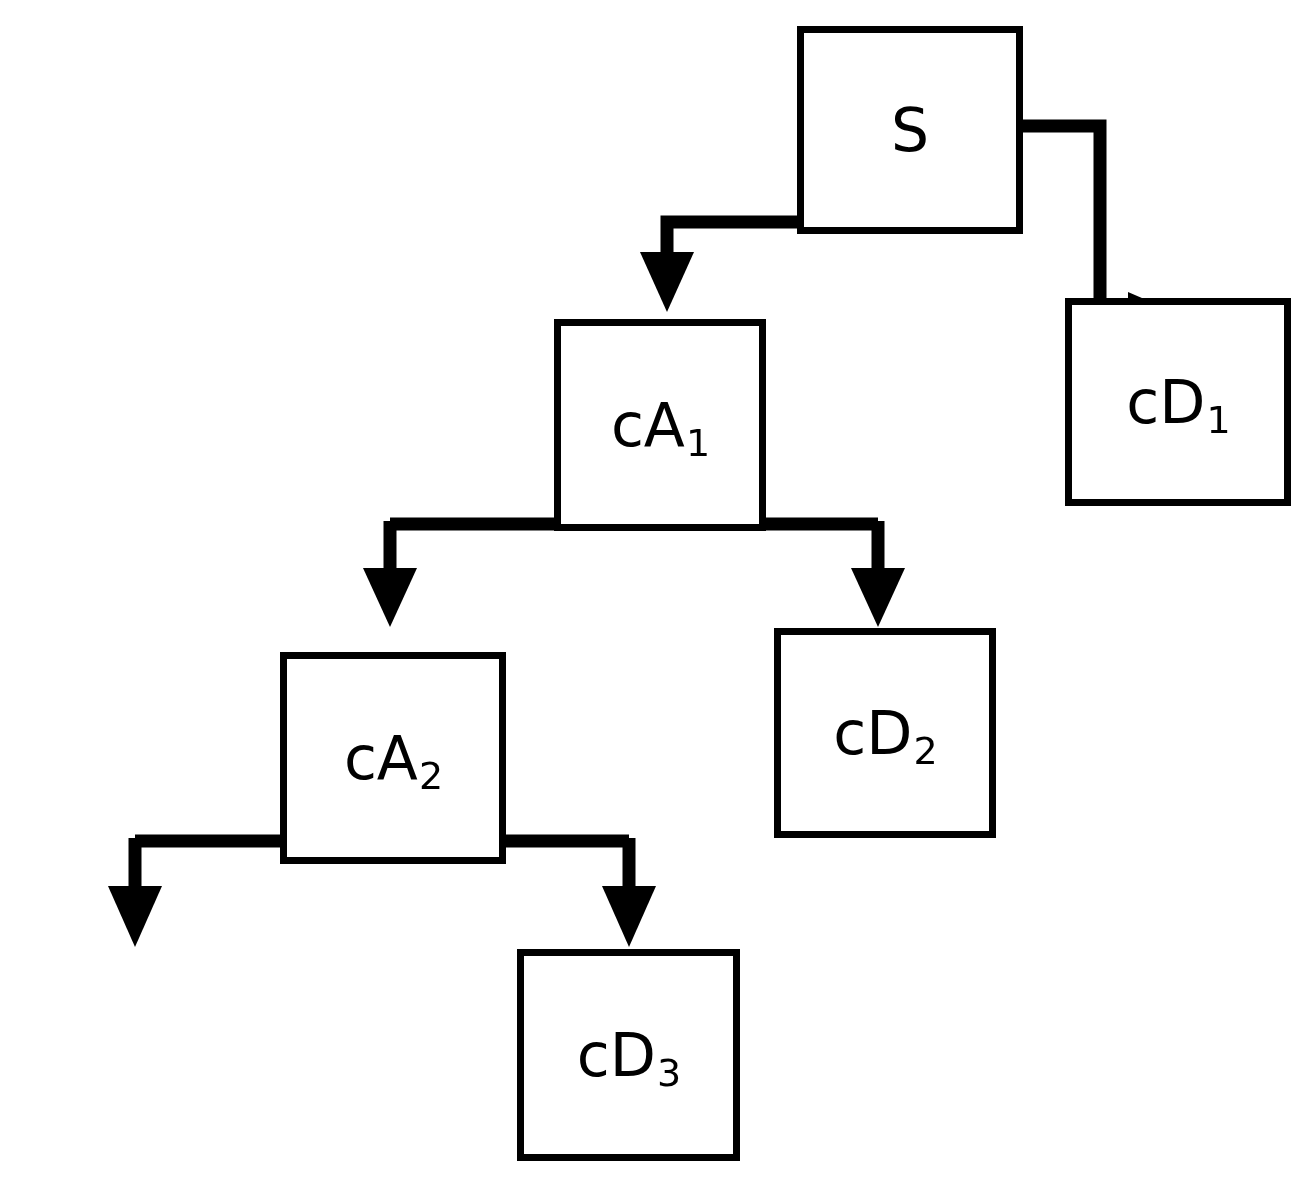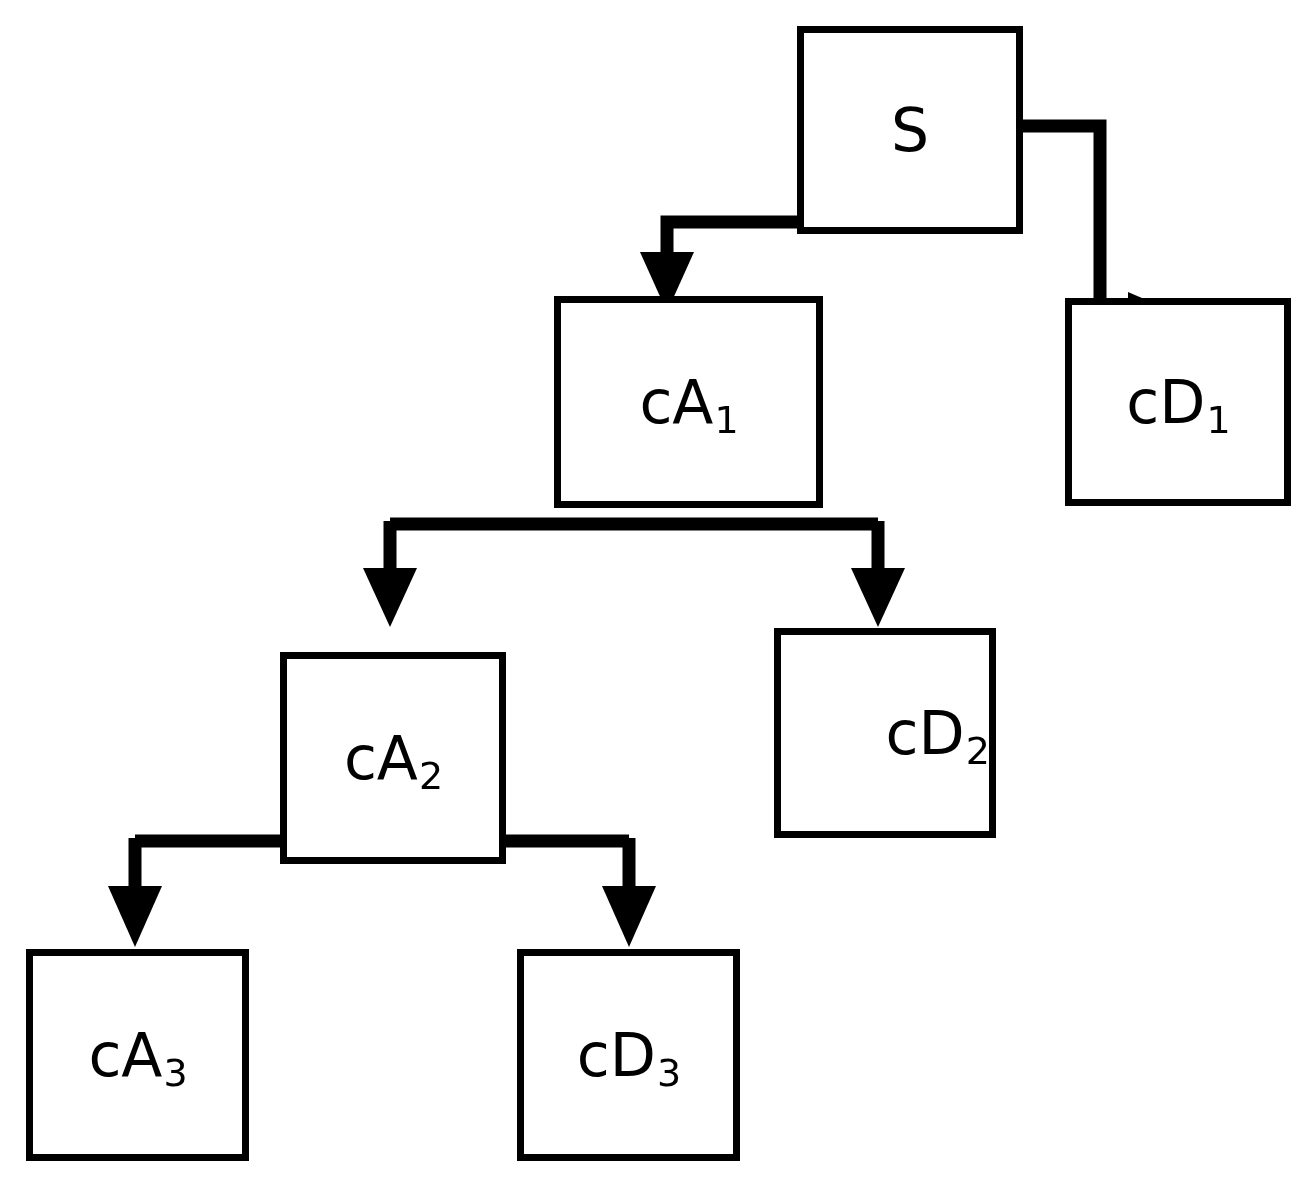--- a/index.html
+++ b/index.html
@@ -91,49 +91,44 @@
     </g>
 
   </svg>
 
   <div class="node-box" style="left:797px; top:26px; width:226px; height:208px;">
     <span class="node-label">
       <span>S</span><span class="sub"></span>
     </span>
   </div>
 
-  <div class="node-box" style="left:554px; top:296px; width:269px; height:212px;justify-content:center;">
+  <div class="node-box" style="left:554px; top:319px; width:212px; height:212px;justify-content:center;">
     <span class="node-label">
       <span>cA</span><span class="sub">1</span>
     </span>
   </div>
 
   <div class="node-box" style="left:1065px; top:298px; width:226px; height:208px;">
     <span class="node-label">
       <span>cD</span><span class="sub">1</span>
     </span>
   </div>
 
   <div class="node-box" style="left:280px; top:628px; width:226px; height:212px;margin-top:24px;">
     <span class="node-label">
       <span>cA</span><span class="sub">2</span>
     </span>
   </div>
 
-  <div class="node-box" style="left:774px; top:628px; width:222px; height:210px;justify-content:flex-end;">
+  <div class="node-box" style="left:774px; top:628px; width:222px; height:210px;">
     <span class="node-label">
       <span>cD</span><span class="sub">2</span>
     </span>
   </div>
 
-  <div class="node-box" style="left:26px; top:949px; width:223px; height:212px;">
-    <span class="node-label">
-      <span>cA</span><span class="sub">3</span>
-    </span>
-  </div>
 
   <div class="node-box" style="left:517px; top:949px; width:223px; height:212px;">
     <span class="node-label">
       <span>cD</span><span class="sub">3</span>
     </span>
   </div>
 
 </div>
 
 </body></html>

